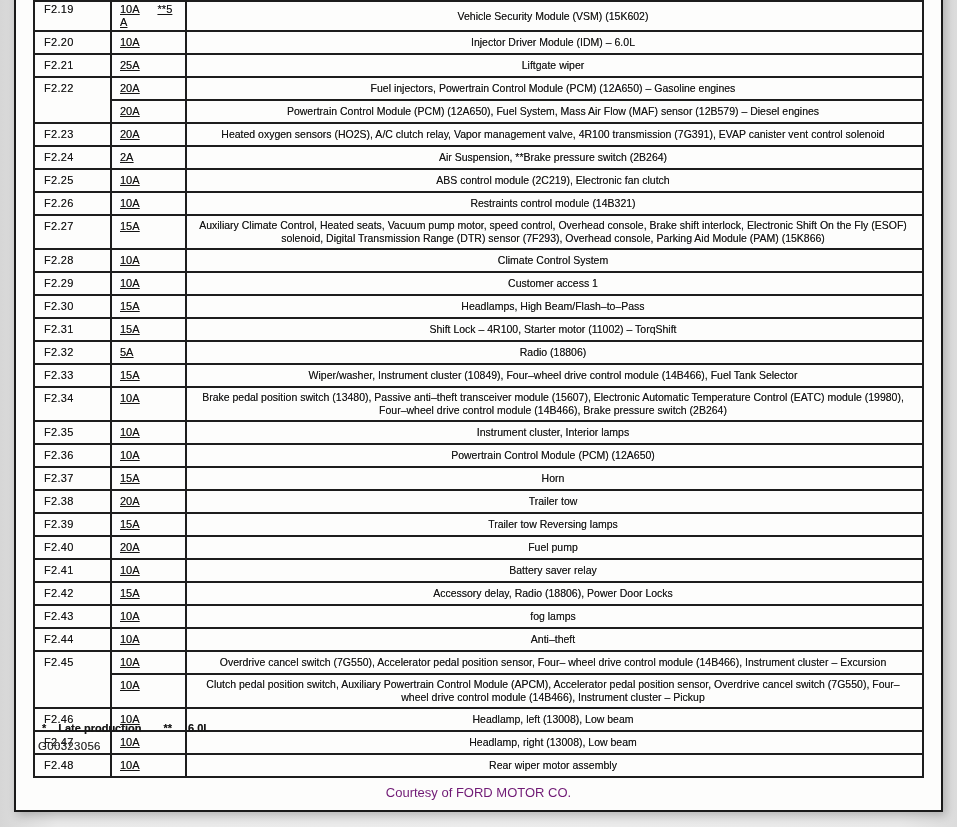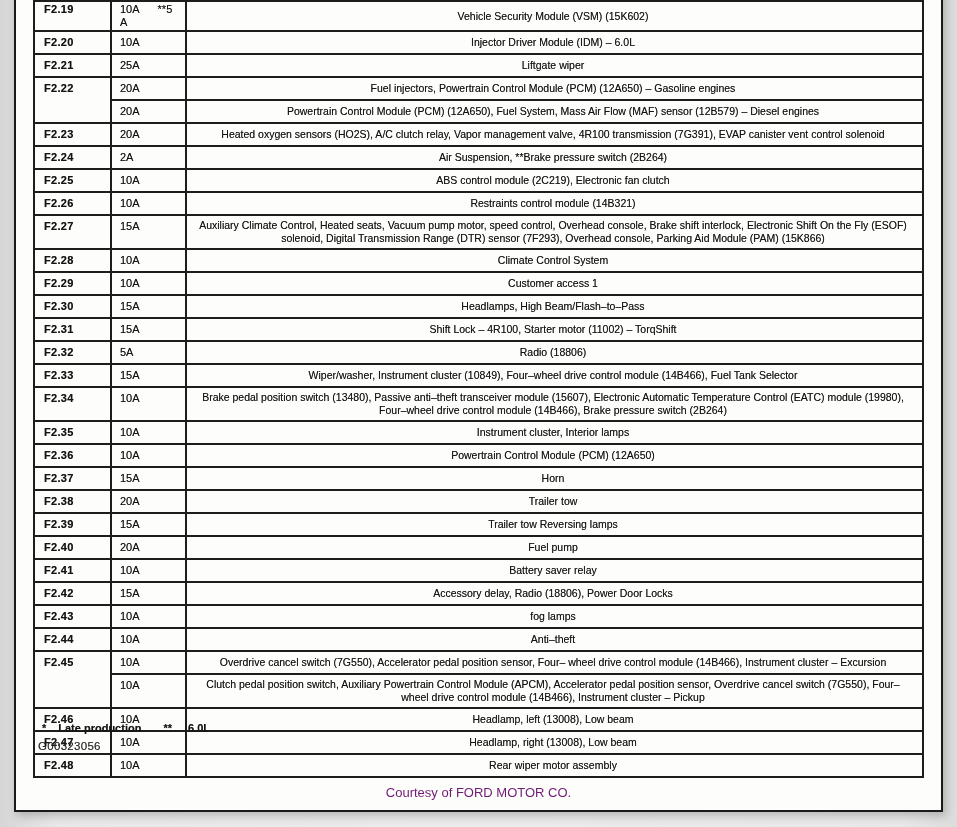--- a/index.html
+++ b/index.html
@@ -38,27 +38,27 @@
   .fuse-table tr.first-row td {
     height: 8px;
     padding-top: 1px; padding-bottom: 1px;
   }
   .fuse-table .cell-fuse {
     font-size: 11px;
     letter-spacing: 0.3px;
     padding-left: 9px;
     vertical-align: top;
     padding-top: 4px;
-    font-weight: bold;
   }
   .fuse-table .cell-amp {
     font-size: 11px;
     padding-left: 8px;
     vertical-align: top;
     padding-top: 4px;
+    text-decoration: underline;
   }
   .fuse-table .cell-amp .amp-alt { margin-left: 18px; }
   .fuse-table .cell-desc { padding-right: 10px; text-align: center; }
   .footnote {
     position: absolute;
     left: 26px; top: 742px;
     font-size: 11px;
     font-weight: bold;
     color: #171717;
     text-shadow: 0 0 0.6px rgba(25,25,25,0.6);

